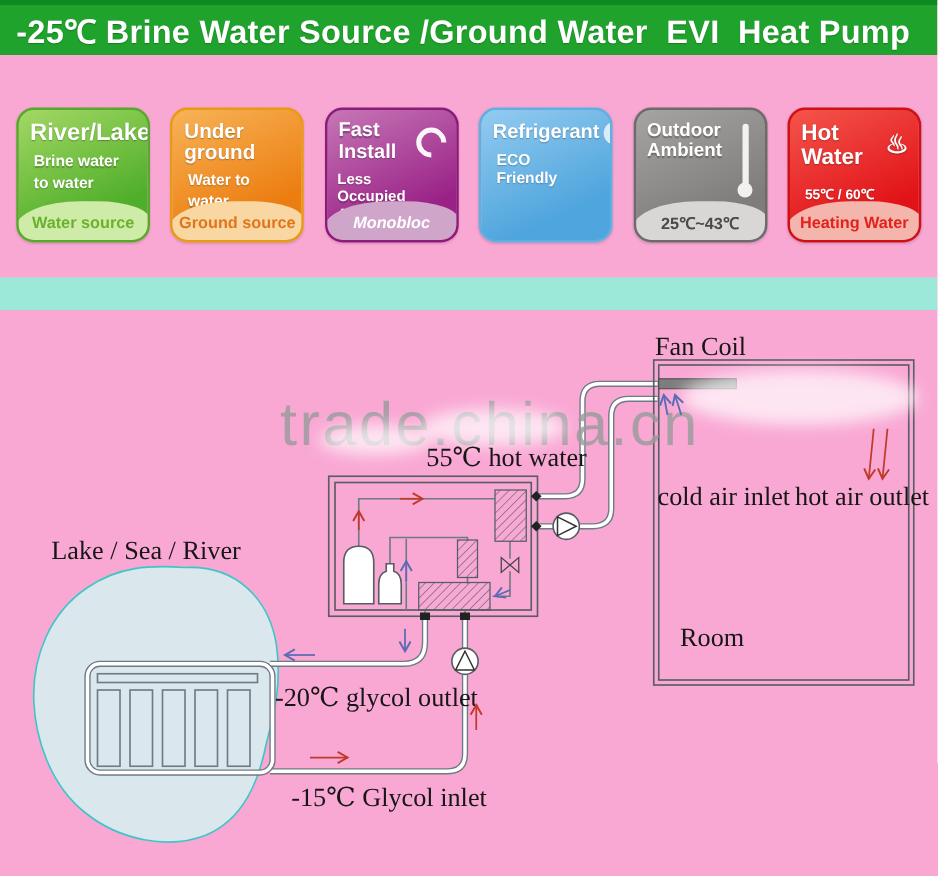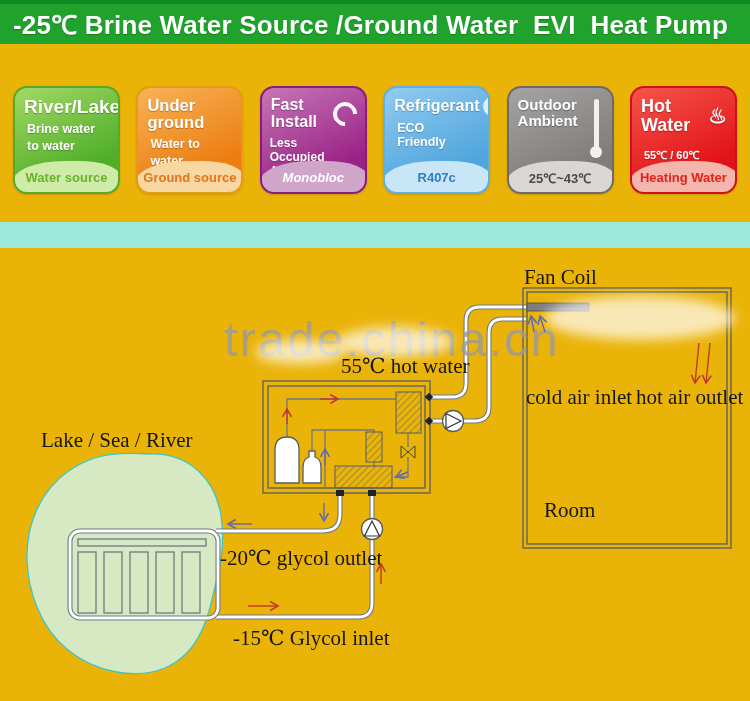--- a/index.html
+++ b/index.html
@@ -1,21 +1,21 @@
 <!DOCTYPE html>
 <html style="--banner: #1fa32c; --divider: #9ce9da; --hot: #c0392b; --cold: #5b6bb5; --pipe: #6f7a84; --wm: #9b9b9b; --water-fill: #d2f6f2; --water-stroke: #3ec6c6;"><head>
 <meta charset="utf-8">
 <style>
   :root{
     --hot:#c0392b; --cold:#5b6bb5; --pipe:#6f7a84; --wm:#9b9b9b;
     --water-fill:#d2f6f2; --water-stroke:#3ec6c6; --divider:#9ce9da; --banner:#1fa32c;
   }
   *{box-sizing:border-box;}
   html,body{margin:0;padding:0;background:#fff;}
-  .page{position:relative;width:750px;height:701px;background:#eab308;overflow:hidden;
+  .page{position:relative;width:750px;height:701px;background:#f9a8d4;overflow:hidden;
         font-family:"Liberation Sans",sans-serif;}
 
   
   .banner{position:absolute;left:0;top:0;width:750px;height:44px;background:var(--banner);
           border-top:4px solid #0f8a20;display:flex;align-items:center;}
   .banner h1{margin:0 0 0 13px;color:#fff;font-size:26px;font-weight:bold;white-space:pre;
              letter-spacing:.2px;text-shadow:0 1px 1px rgba(0,0,0,.25);}
 
   
   .badges{position:absolute;left:13px;top:86px;width:724px;height:108px;
@@ -92,21 +92,20 @@
       <span class="badge-line">Less Occupied Area</span>
       <div class="badge-footer" style="background: rgb(208, 165, 202); color: rgb(255, 255, 255); font-style: italic;">Monobloc</div>
     </div>
 
     <div class="badge" style="background: linear-gradient(155deg, rgb(147, 203, 240) 0%, rgb(79, 165, 221) 75%); border-color: rgb(95, 176, 226);">
       <div class="badge-title">
         <span>Refrigerant</span>
         <span class="ecoc"></span>
       </div>
       <span class="badge-line">ECO Friendly</span>
-      <div class="badge-footer" style="background: rgb(200, 230, 248); color: rgb(45, 127, 196);">R407c</div>
     </div>
 
     <div class="badge" style="background: linear-gradient(155deg, rgb(166, 164, 162) 0%, rgb(127, 125, 124) 75%); border-color: rgb(109, 107, 105);">
       <div class="badge-title">Outdoor Ambient</div>
       <span class="thermo"></span>
       <div class="badge-footer" style="background: rgb(217, 215, 213); color: rgb(76, 74, 72);">25℃~43℃</div>
     </div>
 
     <div class="badge" style="background: linear-gradient(155deg, rgb(244, 85, 75) 0%, rgb(226, 19, 24) 75%); border-color: rgb(207, 16, 22);">
       <div class="badge-title">

